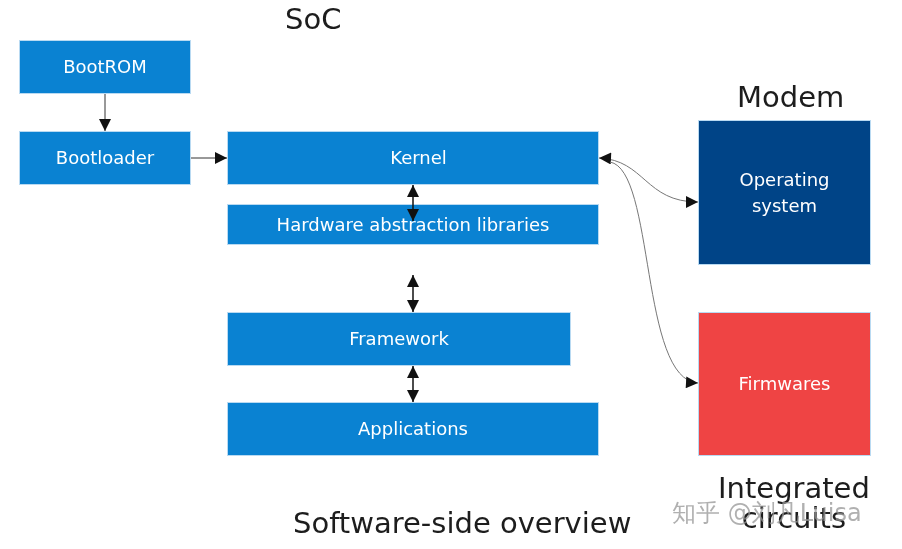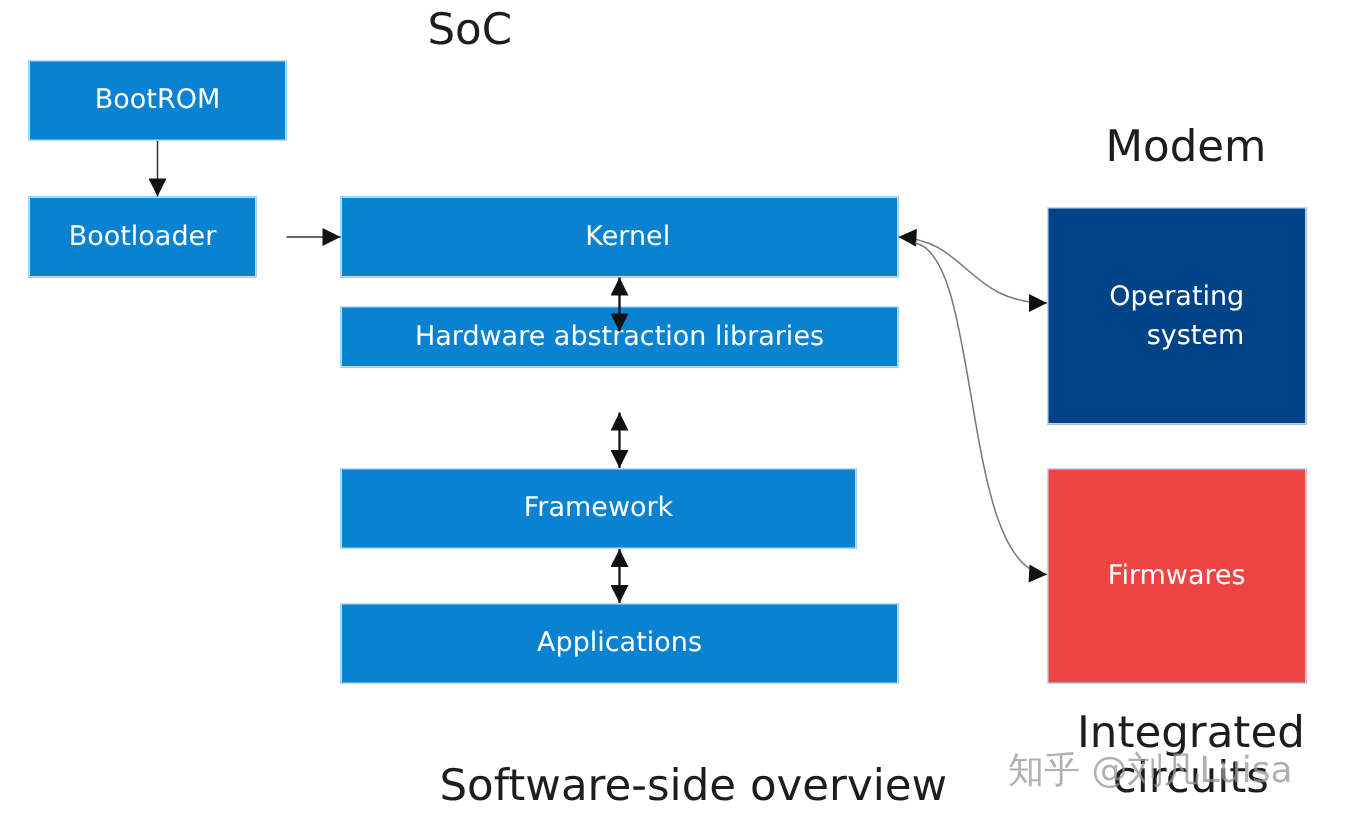--- a/index.html
+++ b/index.html
@@ -1,55 +1,55 @@
 <!DOCTYPE html>
 <html><head>
 <meta charset="utf-8">
 <style>
   html, body { margin: 0; padding: 0; background: #ffffff; }
   body { width: 902px; height: 549px; position: relative; overflow: hidden;
          font-family: "DejaVu Sans", sans-serif; }
   .box { position: absolute; display: flex; align-items: center; justify-content: center;
-         color: #ffffff; text-align: right; box-sizing: border-box;
+         color: #ffffff; text-align: center; box-sizing: border-box;
          font-size: 18px; line-height: 26px; border: 1px solid #b9daf2; }
   .soc { background: #0a82d2; }
   .os { background: #004487; }
   .fw { background: #ef4444; }
   .heading { position: absolute; color: #1d1d1d; font-size: 29px; white-space: nowrap; }
   .watermark { position: absolute; color: rgba(150,150,150,0.75); font-size: 24px; white-space: nowrap; }
   svg.connectors { position: absolute; left: 0; top: 0; width: 902px; height: 549px; pointer-events: none; }
 </style>
 </head>
 <body>
 
 <div class="heading" style="left:285px; top:2px;">SoC</div>
 <div class="heading" style="left:737px; top:80px;">Modem</div>
 <div class="heading" style="left:718px; top:473px; white-space:pre; text-align:center; line-height:30px;">Integrated
 circuits</div>
 <div class="heading" style="left:293px; top:506px;">Software-side overview</div>
 
 <div class="box soc" style="left:19px; top:40px; width:172px; height:54px;">
   <span>BootROM</span>
 </div>
-<div class="box soc" style="left:19px; top:131px; width:152px; height:54px;">
+<div class="box soc" style="left:19px; top:131px; width:172px; height:54px;">
   <span>Bootloader</span>
 </div>
 <div class="box soc" style="left:227px; top:131px; width:372px; height:54px;padding-left:11px;">
   <span>Kernel</span>
 </div>
 <div class="box soc" style="left:227px; top:204px; width:372px; height:41px;">
   <span>Hardware abstraction libraries</span>
 </div>
 <div class="box soc" style="left:227px; top:312px; width:344px; height:54px;">
   <span>Framework</span>
 </div>
 <div class="box soc" style="left:227px; top:402px; width:372px; height:54px;">
   <span>Applications</span>
 </div>
-<div class="box os" style="left:698px; top:138px; width:173px; height:145px; white-space:pre;">
+<div class="box os" style="left:698px; top:120px; width:173px; height:145px; white-space:pre;">
   <span>Operating
 system</span>
 </div>
 <div class="box fw" style="left:698px; top:312px; width:173px; height:144px;">
   <span>Firmwares</span>
 </div>
 
 <svg class="connectors" viewBox="0 0 902 549">
   <defs>
     <marker id="ah" viewBox="0 0 10 10" refX="10" refY="5" markerWidth="7" markerHeight="7" orient="auto-start-reverse" markerUnits="userSpaceOnUse">

